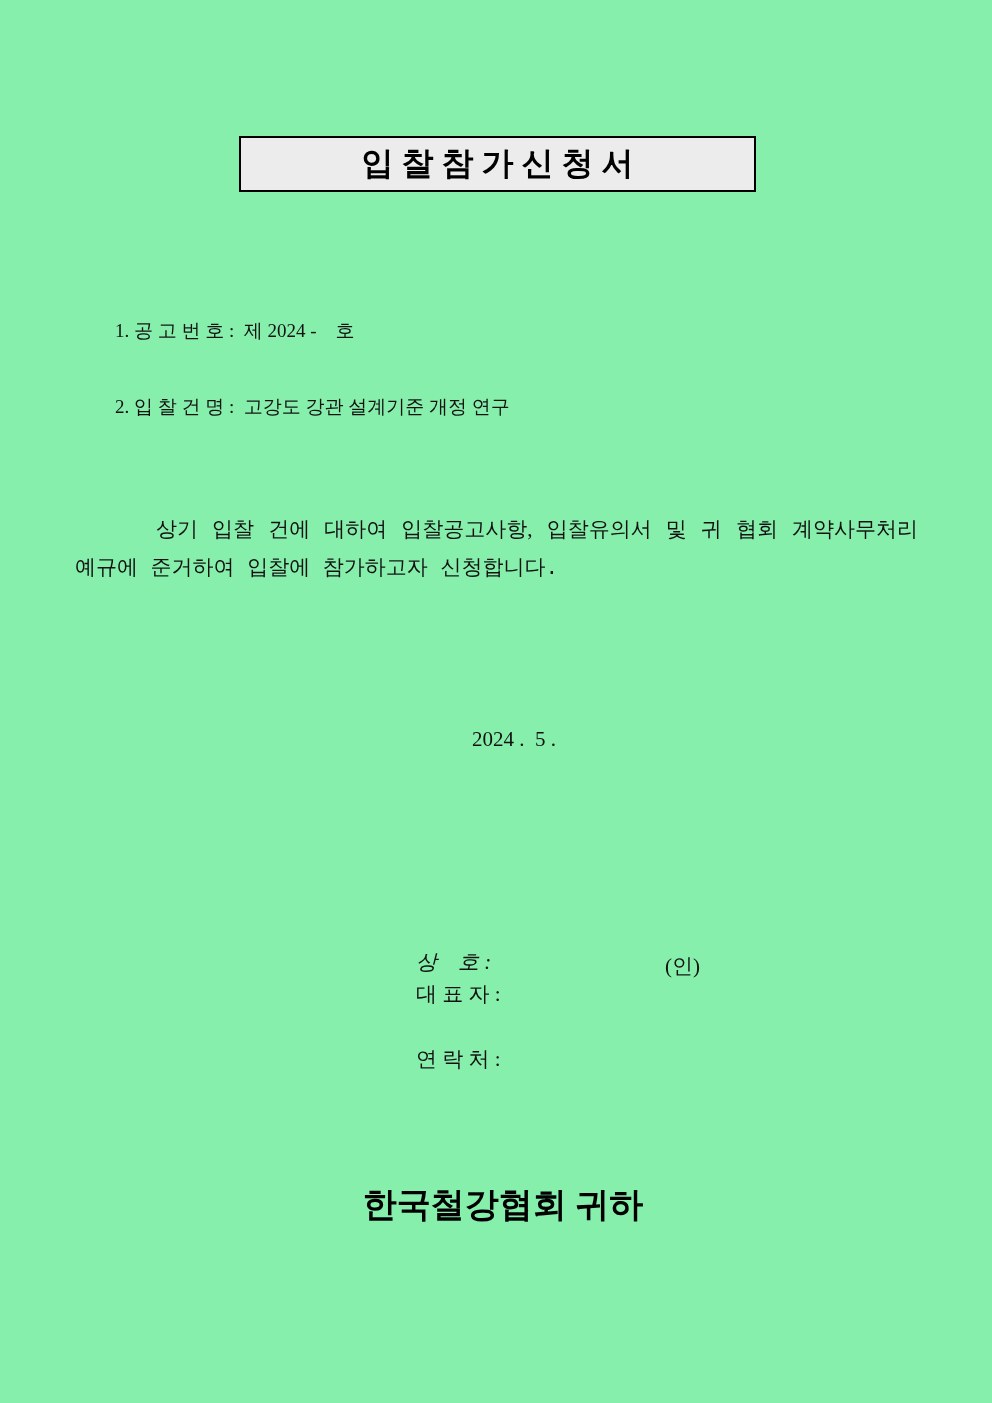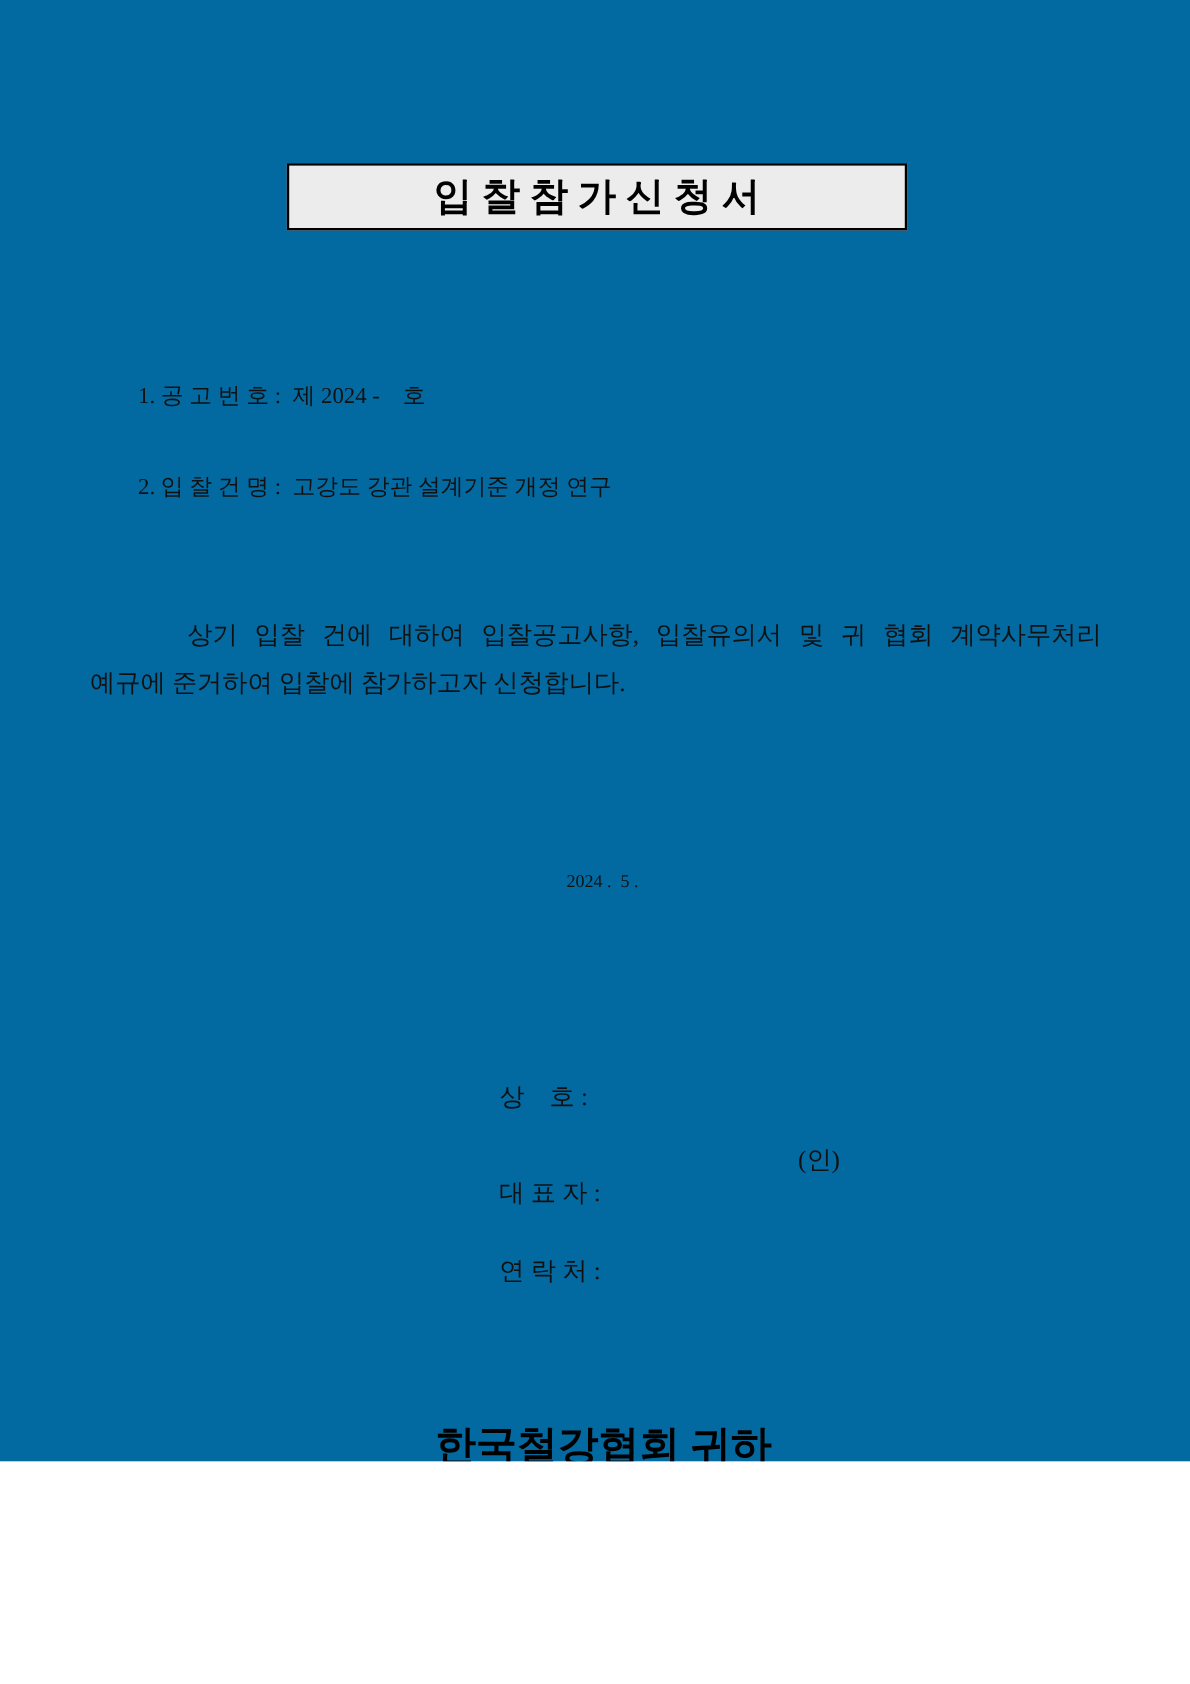--- a/index.html
+++ b/index.html
@@ -1,20 +1,20 @@
 <!DOCTYPE html>
 <html><head>
 <meta charset="utf-8">
 <style>
   html, body { margin: 0; padding: 0; background: #ffffff; }
   .page {
     position: relative;
     width: 992px;
-    height: 1218px;
-    background: #0369a1;
+    height: 1403px;
+    background: #86efac;
     color: #111111;
     font-family: "Liberation Serif", "DejaVu Serif", serif;
     overflow: hidden;
   }
   .title-box {
     position: absolute;
     left: 239px;
     top: 136px;
     width: 517px;
     height: 56px;
@@ -46,37 +46,37 @@
     top: 509px;
     width: 843px;
     font-size: 21px;
     line-height: 40px;
   }
   .statement-line-1 {
     text-indent: 81px;
     text-align: justify;
     text-align-last: justify;
   }
-  .statement-line-2 { text-align: left; }
+  .statement-line-2 { text-align: left; font-family: Liberation Mono, monospace; }
   .date-line {
     position: absolute;
     left: 472px;
     top: 727px;
-    font-size: 15px;
+    font-size: 21px;
     white-space: pre;
   }
   .field-row {
     position: absolute;
     left: 395px;
     font-size: 21px;
     line-height: 28px;
     white-space: pre;
   }
   .field-row-1 { top: 824px; }
-  .field-row-2 { top: 872px; }
+  .field-row-2 { top: 920px; font-style: italic; }
   .field-row-3 { top: 952px; }
   .field-row-4 { top: 1017px; }
   .seal {
     position: absolute;
     left: 270px;
     top: 0;
     white-space: pre;
   }
   .recipient {
     position: absolute;

